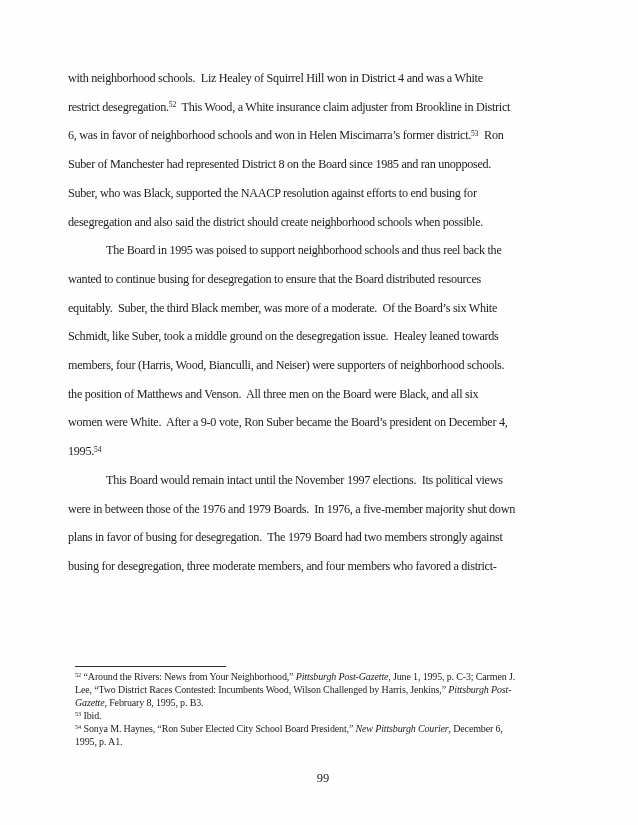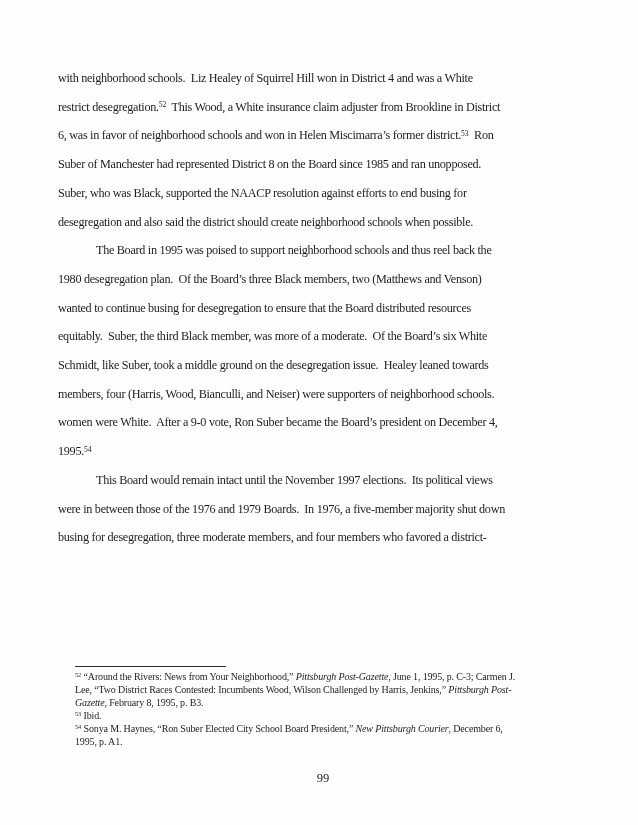--- a/index.html
+++ b/index.html
@@ -11,21 +11,21 @@
     position: relative;
     width: 638px;
     height: 825px;
     background: #fefefe;
     font-family: "Liberation Serif", serif;
     color: #1d1d1d;
     overflow: hidden;
   }
   .body-text {
     position: absolute;
-    left: 58px;
+    left: 68px;
     top: 64px;
     width: 494px;
     font-size: 12.2px;
     line-height: 28.7px;
     letter-spacing: -0.3px;
   }
   .body-text .line {
     white-space: pre;
   }
   .body-text .line.indent {
@@ -74,29 +74,30 @@
 
 <div class="page">
   <div class="body-text">
       <div class="line"><span>with neighborhood schools.  Liz Healey of Squirrel Hill won in District 4 and was a White</span></div>
       <div class="line"><span>restrict desegregation.</span><sup class="fnref">52</sup><span>  This Wood, a White insurance claim adjuster from Brookline in District</span></div>
       <div class="line"><span>6, was in favor of neighborhood schools and won in Helen Miscimarra’s former district.</span><sup class="fnref">53</sup><span>  Ron</span></div>
       <div class="line"><span>Suber of Manchester had represented District 8 on the Board since 1985 and ran unopposed.</span></div>
       <div class="line"><span>Suber, who was Black, supported the NAACP resolution against efforts to end busing for</span></div>
       <div class="line"><span>desegregation and also said the district should create neighborhood schools when possible.</span></div>
       <div class="line indent"><span>The Board in 1995 was poised to support neighborhood schools and thus reel back the</span></div>
-      <div class="line"><span>1980 desegregation plan.  Of the Board’s three Black members, two (Matthews and Venson)</span></div>
       <div class="line"><span>wanted to continue busing for desegregation to ensure that the Board distributed resources</span></div>
       <div class="line"><span>equitably.  Suber, the third Black member, was more of a moderate.  Of the Board’s six White</span></div>
       <div class="line"><span>Schmidt, like Suber, took a middle ground on the desegregation issue.  Healey leaned towards</span></div>
       <div class="line"><span>members, four (Harris, Wood, Bianculli, and Neiser) were supporters of neighborhood schools.</span></div>
+      <div class="line"><span>the position of Matthews and Venson.  All three men on the Board were Black, and all six</span></div>
       <div class="line"><span>women were White.  After a 9-0 vote, Ron Suber became the Board’s president on December 4,</span></div>
       <div class="line"><span>1995.</span><sup class="fnref">54</sup></div>
       <div class="line indent"><span>This Board would remain intact until the November 1997 elections.  Its political views</span></div>
       <div class="line"><span>were in between those of the 1976 and 1979 Boards.  In 1976, a five-member majority shut down</span></div>
+      <div class="line"><span>plans in favor of busing for desegregation.  The 1979 Board had two members strongly against</span></div>
       <div class="line"><span>busing for desegregation, three moderate members, and four members who favored a district-</span></div>
     </div>
   <div class="fn-sep"></div>
   <div class="footnotes">
       <div class="line"><sup class="fnref">52</sup><span> “Around the Rivers: News from Your Neighborhood,” </span><i>Pittsburgh Post-Gazette</i><span>, June 1, 1995, p. C-3; Carmen J.</span></div>
       <div class="line"><span>Lee, “Two District Races Contested: Incumbents Wood, Wilson Challenged by Harris, Jenkins,” </span><i>Pittsburgh Post-</i></div>
       <div class="line"><i>Gazette</i><span>, February 8, 1995, p. B3.</span></div>
       <div class="line"><sup class="fnref">53</sup><span> Ibid.</span></div>
       <div class="line"><sup class="fnref">54</sup><span> Sonya M. Haynes, “Ron Suber Elected City School Board President,” </span><i>New Pittsburgh Courier</i><span>, December 6,</span></div>
       <div class="line"><span>1995, p. A1.</span></div>

